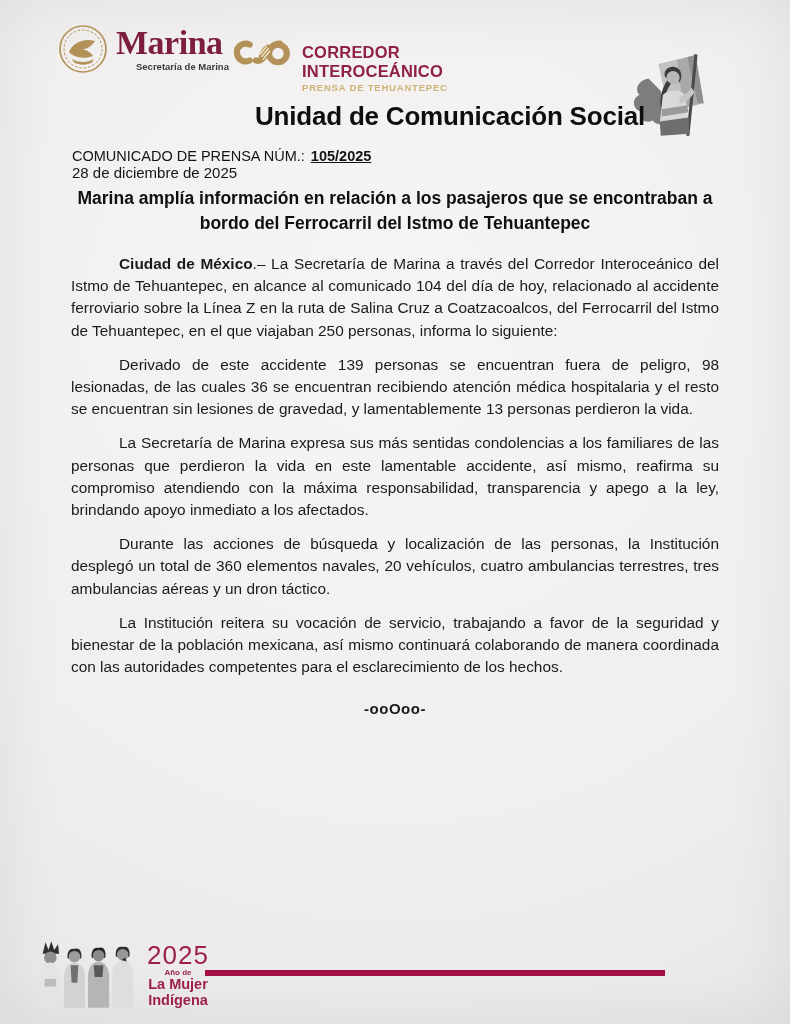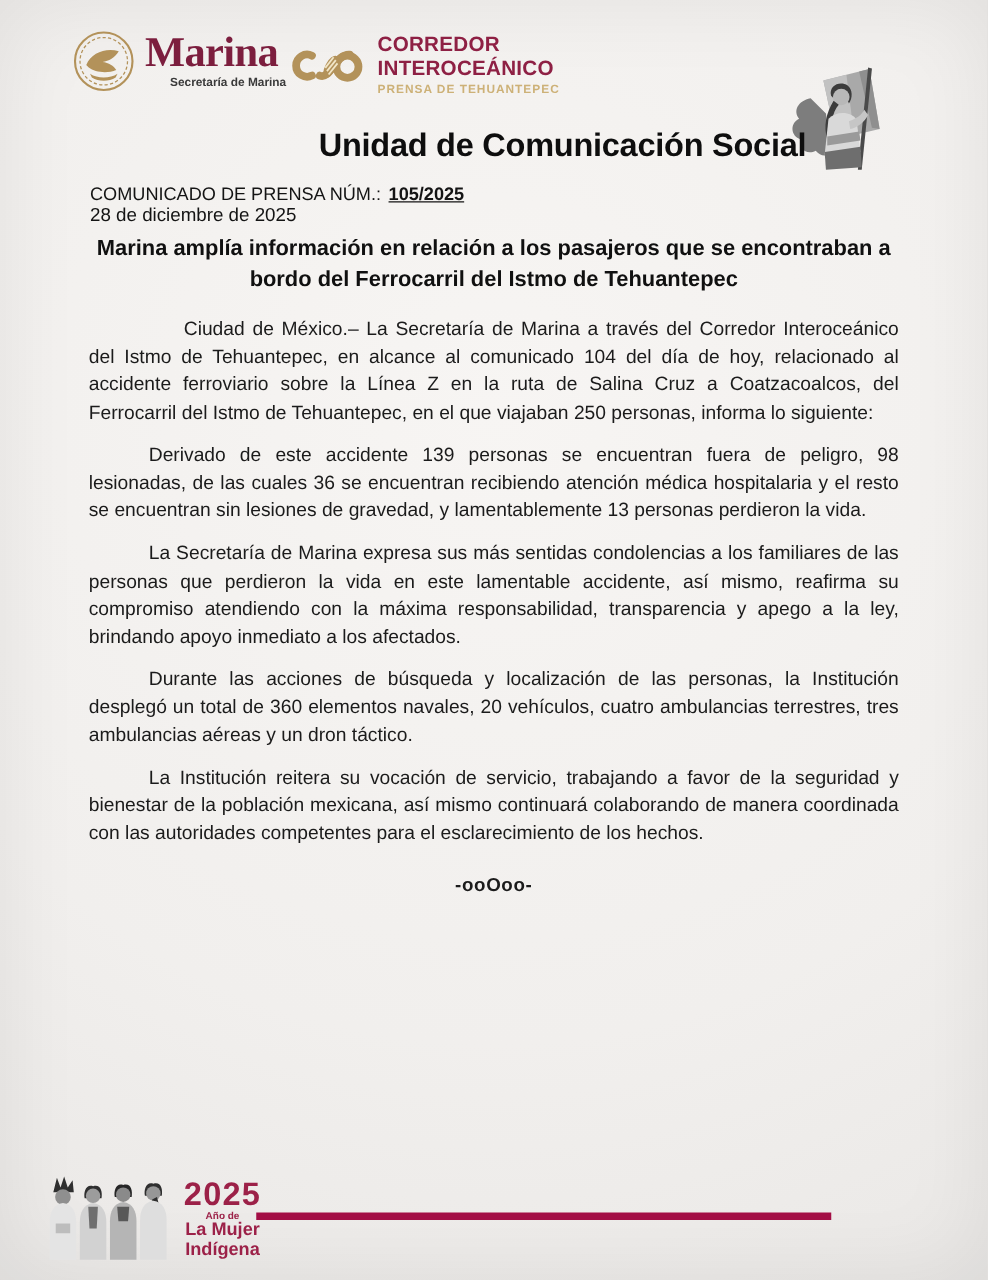--- a/index.html
+++ b/index.html
@@ -14,21 +14,21 @@
   .marina-logo{ position:absolute; left:58px; top:24px; display:flex; align-items:center; }
   .eagle{ display:block; width:50px; height:50px; }
   .marina-text{ margin-left:8px; }
   .marina-word{
     font-family:"Liberation Serif", serif; font-weight:bold; font-size:34px;
     line-height:34px; color:#7c1e3e; letter-spacing:-0.5px;
   }
   .marina-sub{ font-size:9.5px; font-weight:bold; color:#3a3a3a; margin-top:1px; margin-left:20px; }
   .cii-logo{ position:absolute; left:231px; top:24px; display:flex; align-items:flex-start; }
   .cii-mark{ display:block; margin-top:8px; }
-  .cii-text{ margin-left:9px; margin-top:3px; }
+  .cii-text{ margin-left:9px; margin-top:19px; }
   .cii-l1{ font-size:16.5px; font-weight:bold; color:#8e2044; line-height:18.5px; letter-spacing:0.2px; }
   .cii-l3{ font-size:9.5px; font-weight:bold; color:#cdb177; letter-spacing:0.8px; margin-top:2px; }
   .flag-illo{ position:absolute; left:626px; top:50px; width:92px; height:92px; display:block; }
   .unit-title{
     position:absolute; left:190px; top:101px; width:520px; text-align:center;
     font-size:26px; font-weight:bold; color:#0e0e0e; letter-spacing:-0.2px;
   }
   
   .meta-row{
     position:absolute; left:72px; top:148px; width:636px;
@@ -40,29 +40,29 @@
   
   .headline{
     position:absolute; left:70px; top:186px; width:650px; text-align:center;
     font-size:17.5px; font-weight:bold; line-height:25px; color:#101010;
   }
   .body-copy{ position:absolute; left:71px; top:253px; width:648px; }
   .body-copy p{
     font-size:15.4px; line-height:22.2px; text-align:justify; text-indent:48px;
     margin-bottom:12px; color:#1b1b1b;
   }
-  .lead{ font-weight:normal;margin-left:28px; }
+  .lead{ font-weight:bold; }
   .closing{
     position:absolute; left:70px; top:700px; width:650px; text-align:center;
     font-size:15px; font-weight:bold; letter-spacing:0.5px;
   }
   
   .women-illo{ position:absolute; left:33px; top:938px; width:108px; height:74px; display:block; }
   .year-block{ position:absolute; left:143px; top:942px; width:70px; text-align:center; color:#9c2148; }
-  .year{ font-size:26px; font-weight:bold; letter-spacing:1px; line-height:26px; }
+  .year{ font-size:26px; font-weight:normal; letter-spacing:1px; line-height:26px; }
   .year-sub{ font-size:8px; font-weight:bold; line-height:9px; }
   .campaign{ font-size:14.5px; font-weight:bold; line-height:15.5px; }
   .footer-rule{ position:absolute; left:205px; top:970px; width:460px; height:6px; background:#a30e45; }
 </style>
 </head>
 <body>
 
 <div class="page">
 
   <div class="marina-logo">

